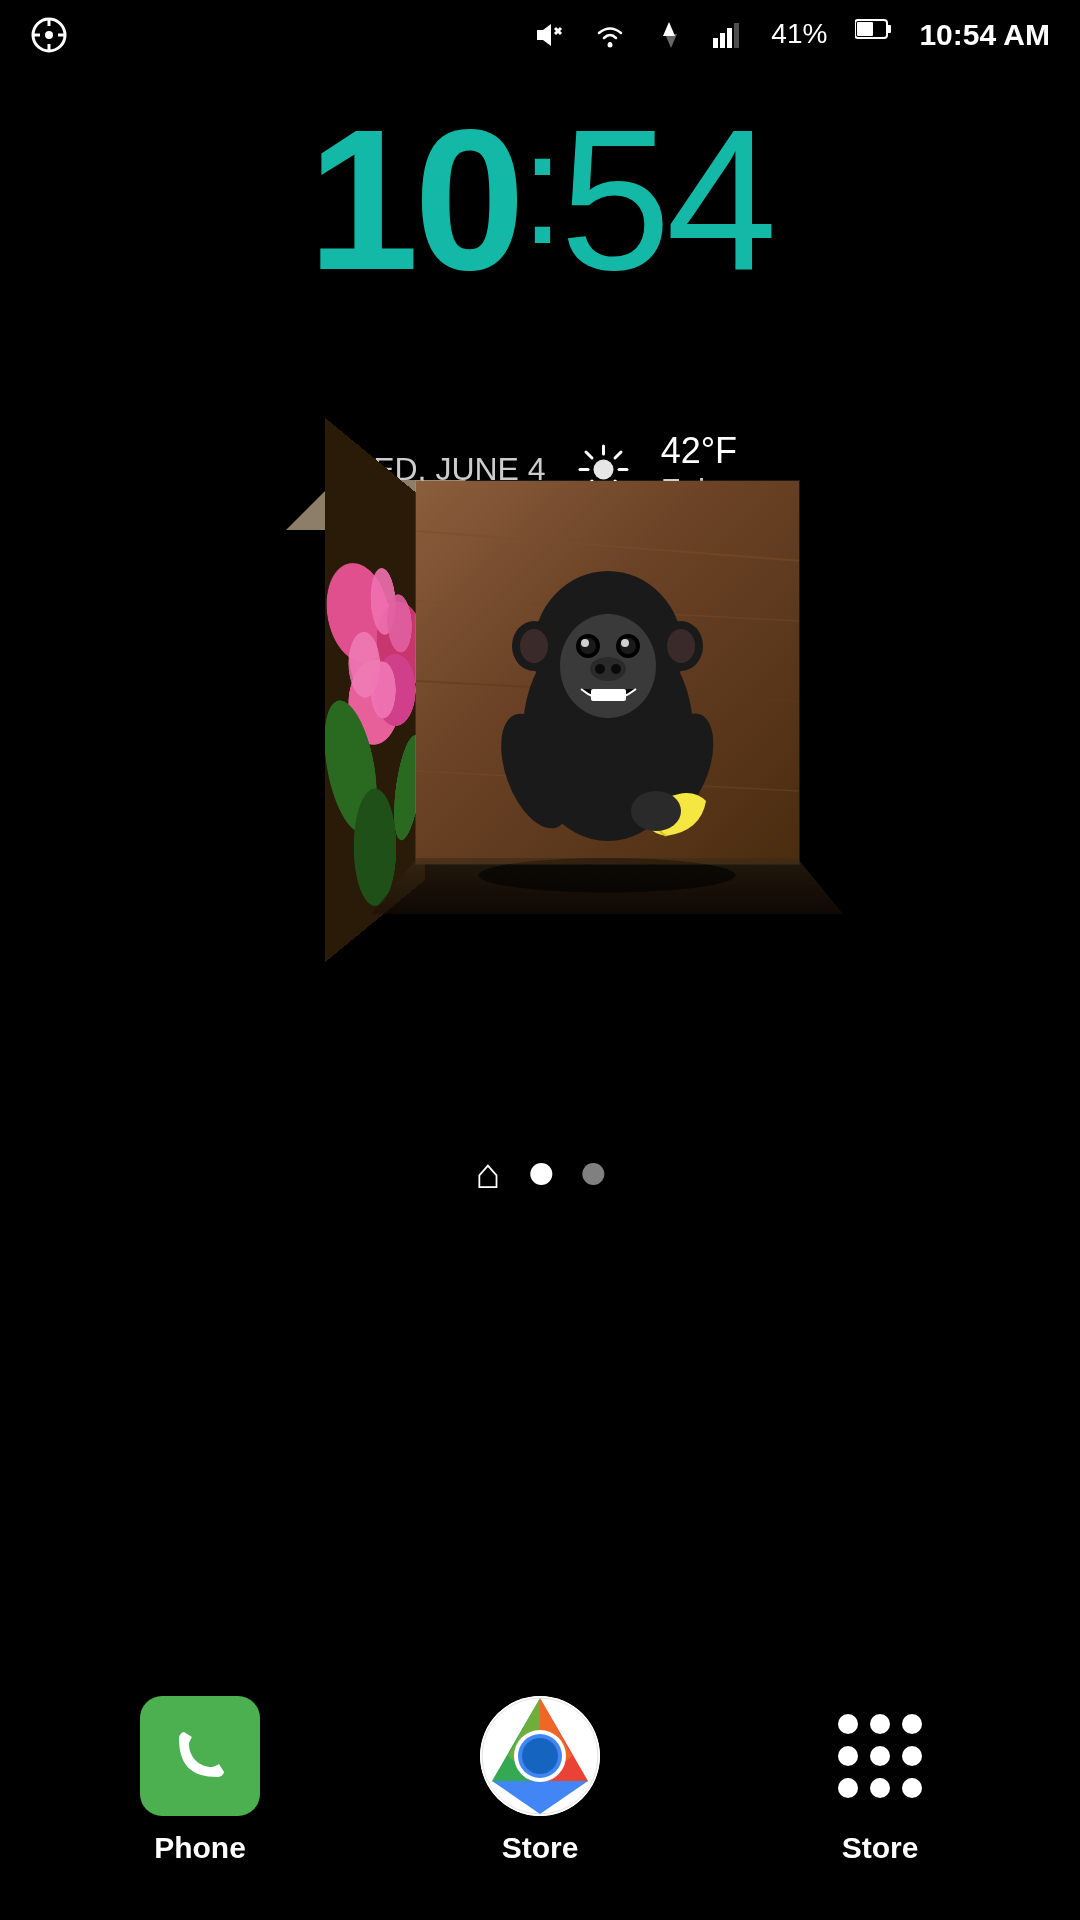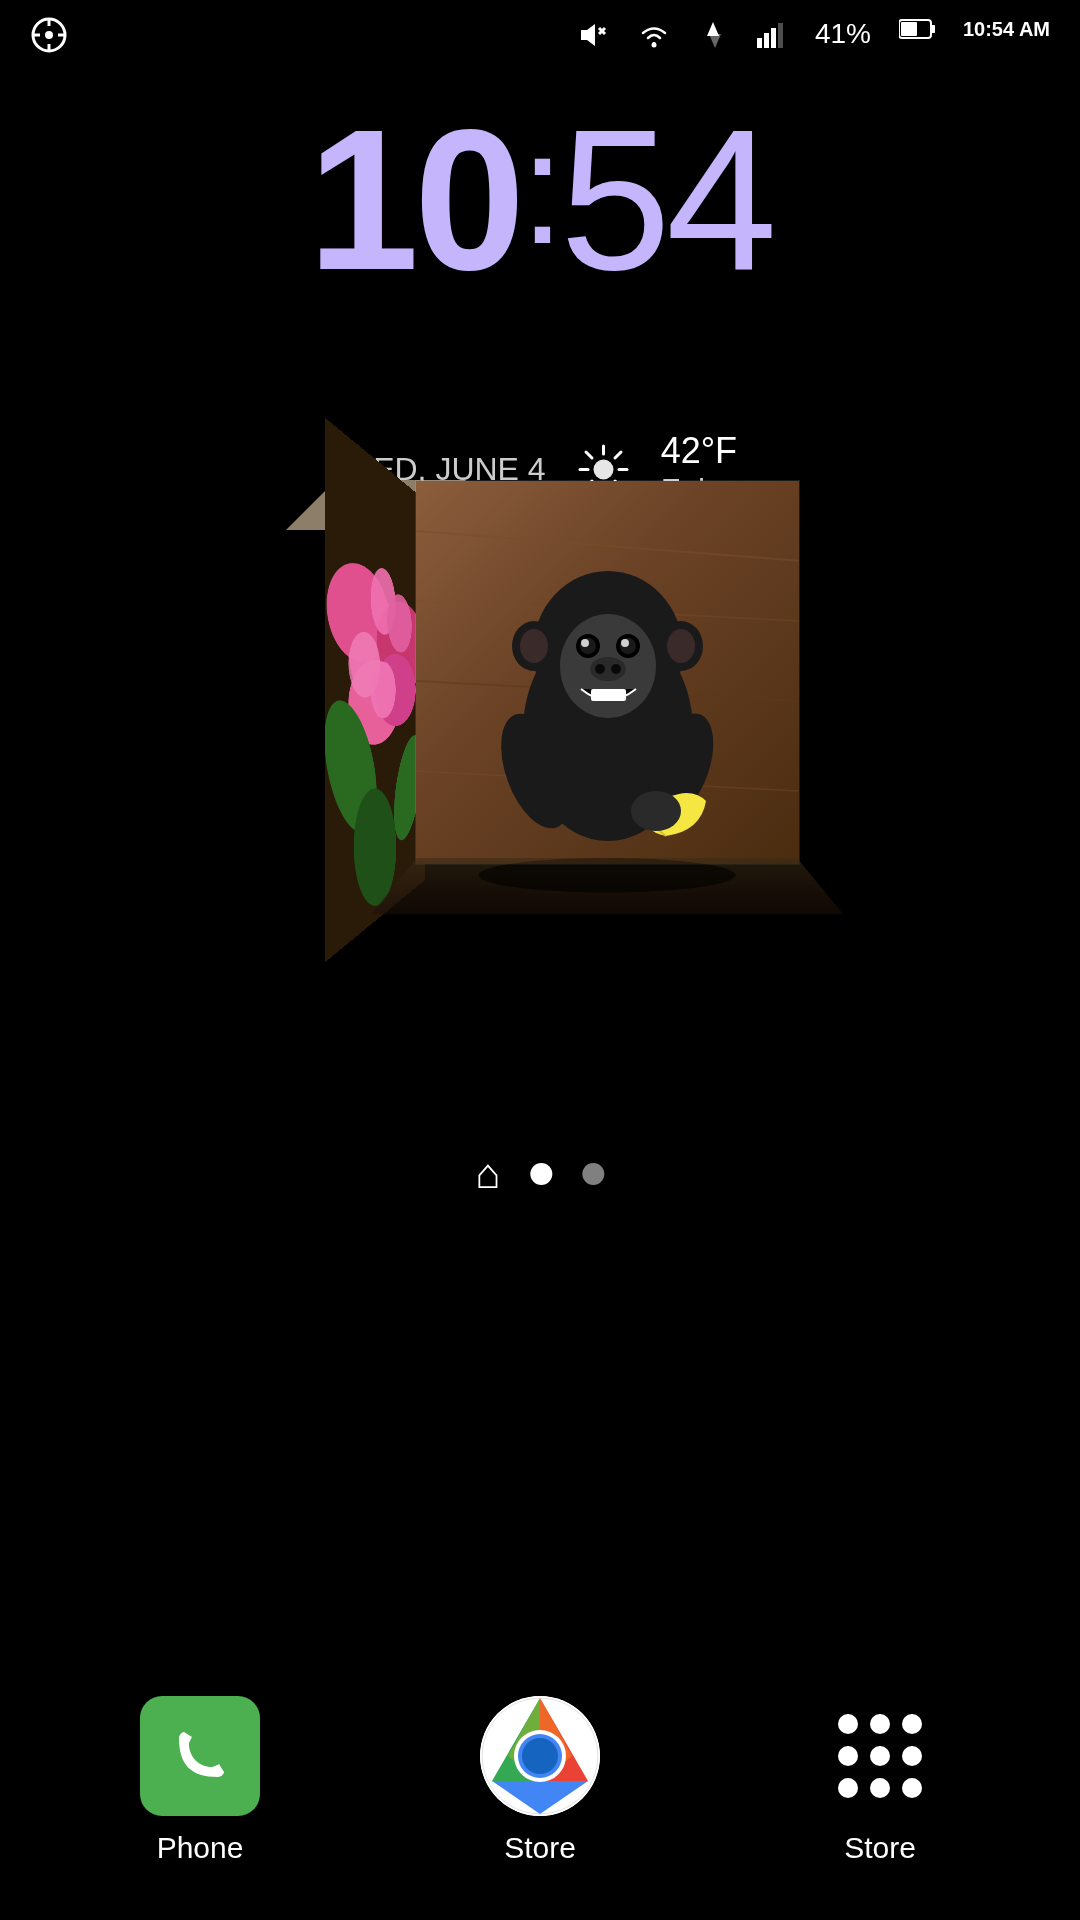--- a/index.html
+++ b/index.html
@@ -35,39 +35,39 @@
 
     #status-right {
       display: flex;
       align-items: flex-start;
       gap: 28px;
       font-size: 28px;
       font-weight: 500;
     }
 
     .status-time {
-      font-size: 20px;
+      font-size: 30px;
       font-weight: 600;
     }
 
     
     #clock-widget {
       position: absolute;
       top: 100px;
       left: 0;
       width: 100%;
       text-align: center;
     }
 
     #clock-time {
       font-size: 200px;
       font-weight: 300;
       line-height: 1;
       letter-spacing: -5px;
-      color: #c4b5fd;
+      color: #14b8a6;
     }
 
     #clock-time .hours {
       font-weight: 700;
     }
 
     #clock-time .colon {
       font-weight: 300;
       font-size: 160px;
       vertical-align: top;
@@ -138,20 +138,21 @@
       position: absolute;
       bottom: 0;
       left: 0;
       width: 100%;
       height: 260px;
       background: rgba(0,0,0,0.85);
       display: flex;
       align-items: center;
       justify-content: space-around;
       padding: 20px 30px 40px;
+      font-weight: bold;
     }
 
     .dock-item {
       display: flex;
       flex-direction: column;
       align-items: center;
       gap: 15px;
       cursor: pointer;
     }
 

